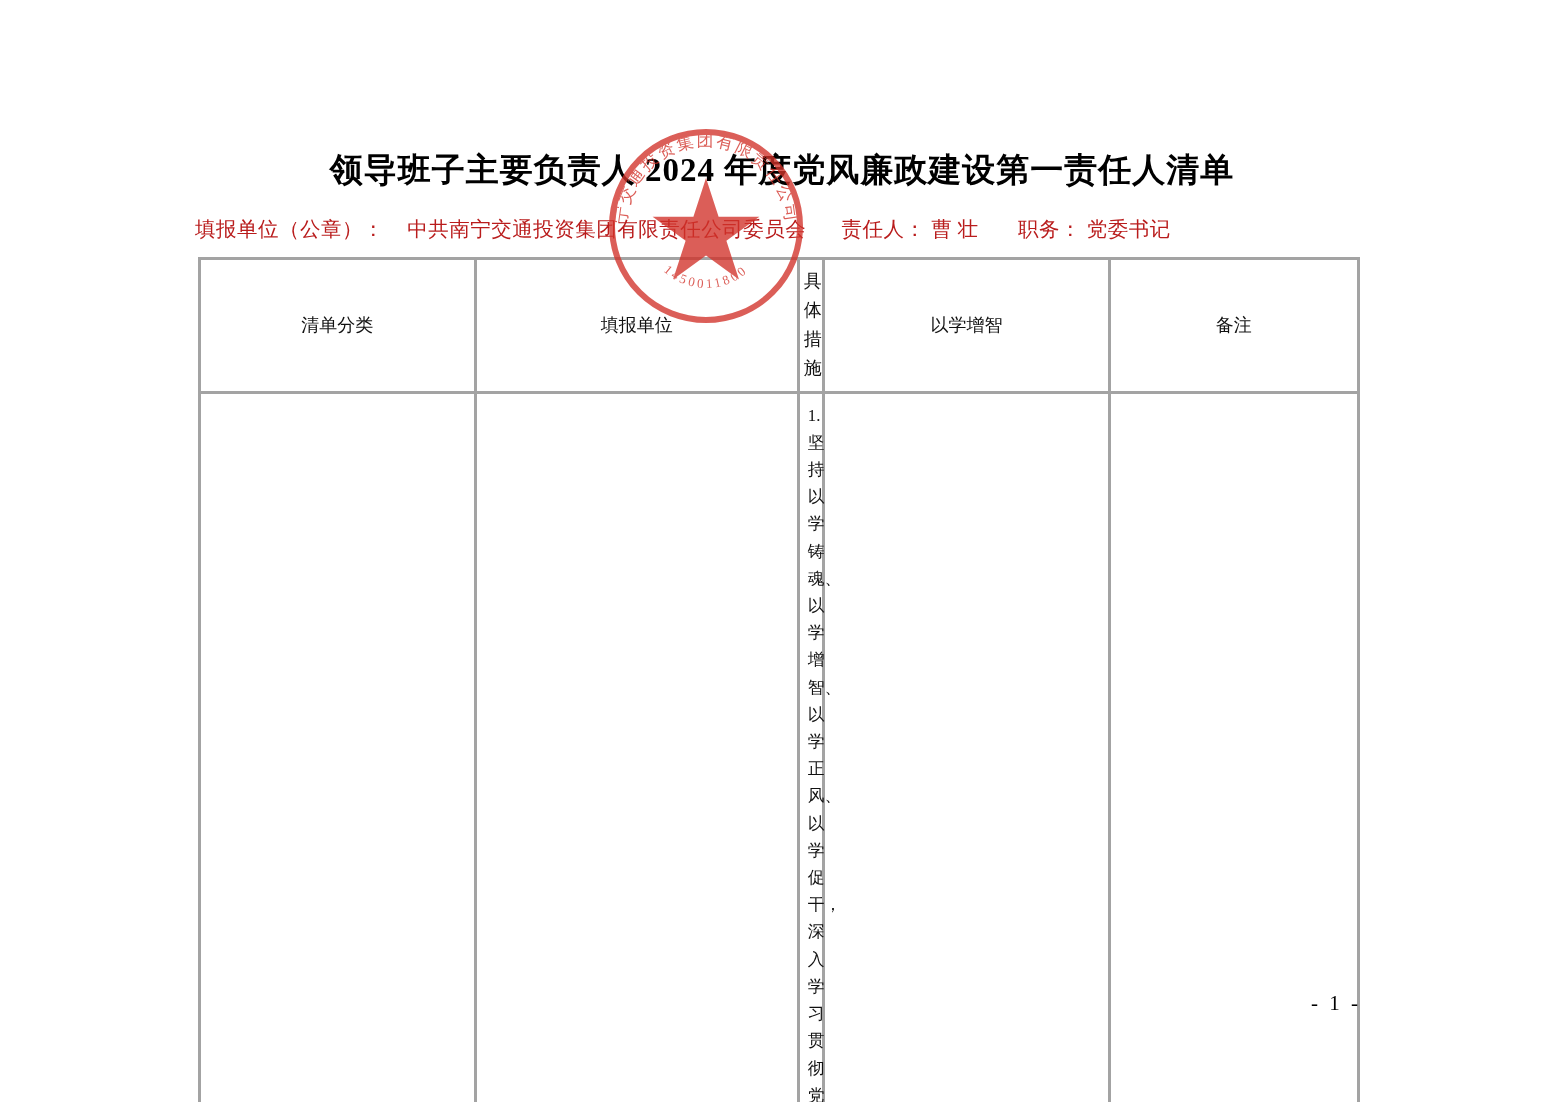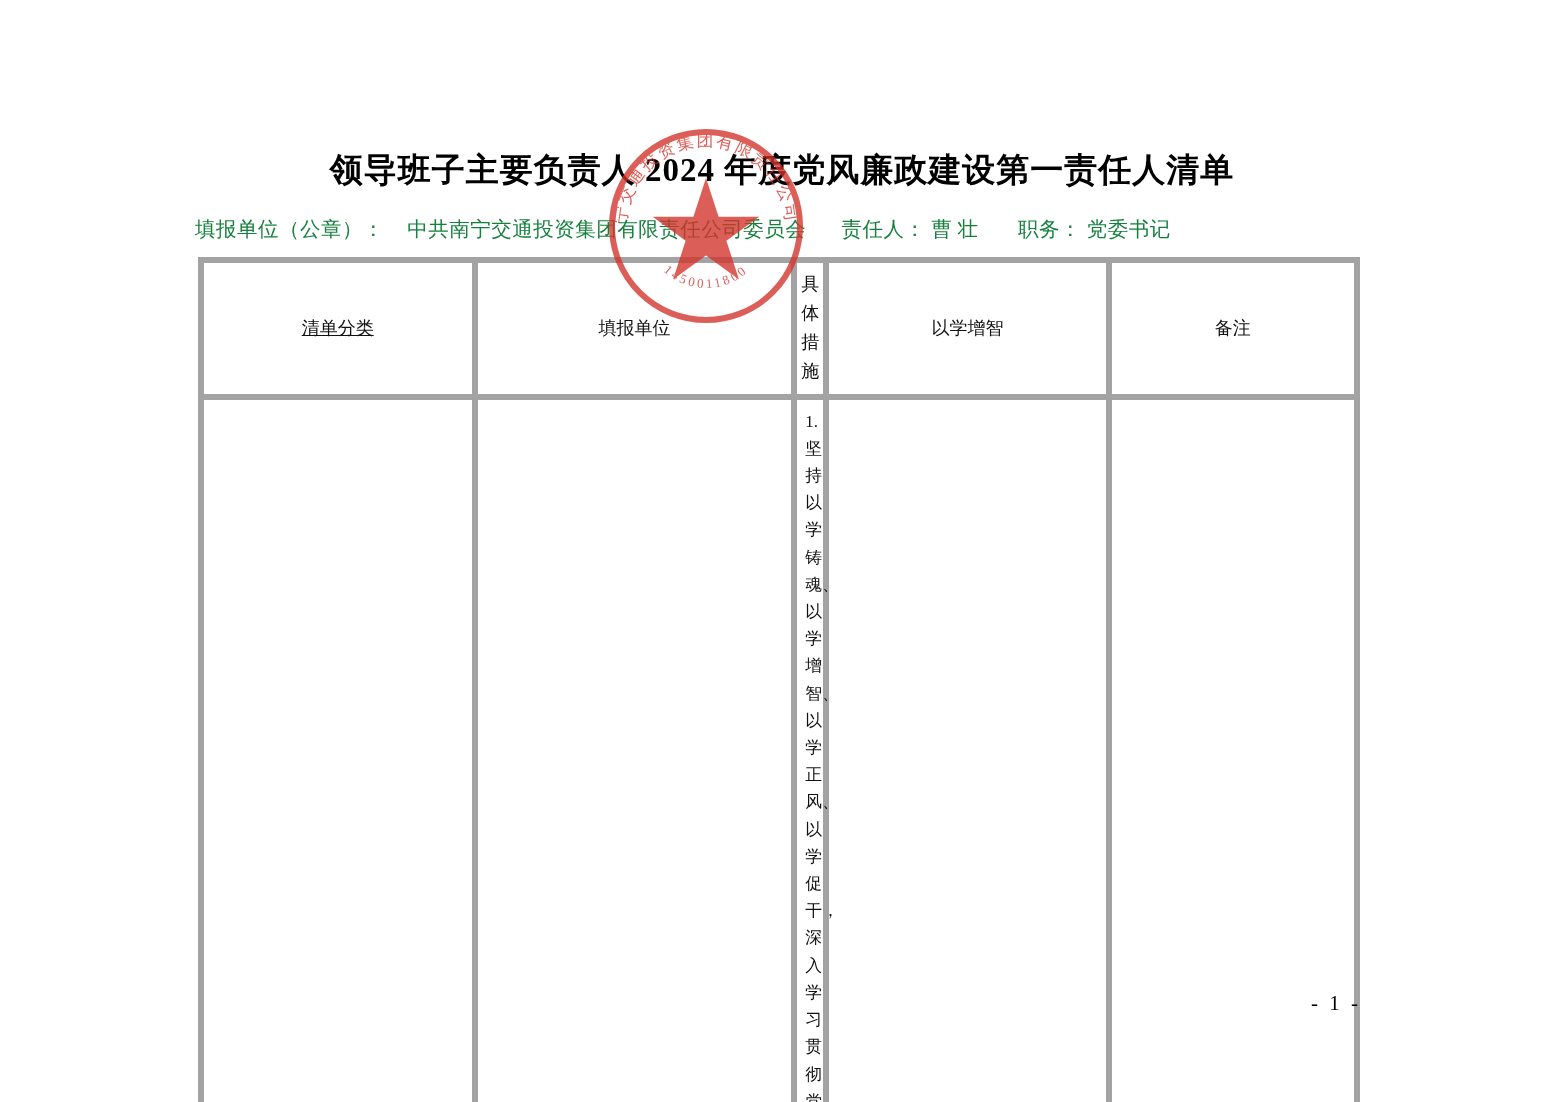--- a/index.html
+++ b/index.html
@@ -29,53 +29,53 @@
     letter-spacing: 1px;
     margin: 0;
     padding: 148px 0 0 7px;
     font-family: "Liberation Serif", "DejaVu Serif", serif;
     color: #000;
   }
   .meta-line {
     margin: 22px 0 0 0;
     padding: 0 195px 0 195px;
     font-size: 20.5px;
-    color: #15803d;
+    color: #b91c1c;
     white-space: nowrap;
     letter-spacing: 0.5px;
   }
   .meta-line .seg {
     display: inline;
   }
   .meta-line .gap-s { display:inline-block; width: 12px; }
   .meta-line .gap-m { display:inline-block; width: 24px; }
   .meta-line .gap-l { display:inline-block; width: 28px; }
 
   table.main {
     border-collapse: collapse;
     margin: 14px auto 0 auto;
     width: 1162px;
     table-layout: fixed;
     font-size: 16.5px;
   }
   table.main th, table.main td {
-    border: 6px solid #a3a3a3;
+    border: 3px solid #a3a3a3;
     padding: 8px 8px;
     vertical-align: middle;
     line-height: 1.62;
     margin-left: 41px;
   }
   table.main thead th {
     text-align: center;
     font-weight: normal;
     font-size: 18px;
     padding: 7px 4px;
     height: 30px;
   }
-  th.c-cat  { width: 108px; text-decoration: underline; }
+  th.c-cat  { width: 108px; }
   th.c-item { width: 128px; }
   th.c-meas { width: 0; }
   th.c-time { width: 112px; }
   th.c-note { width: 96px; }
 
   .spaced {
     letter-spacing: 6px;
   }
   td.cat, td.item {
     text-align: center;

